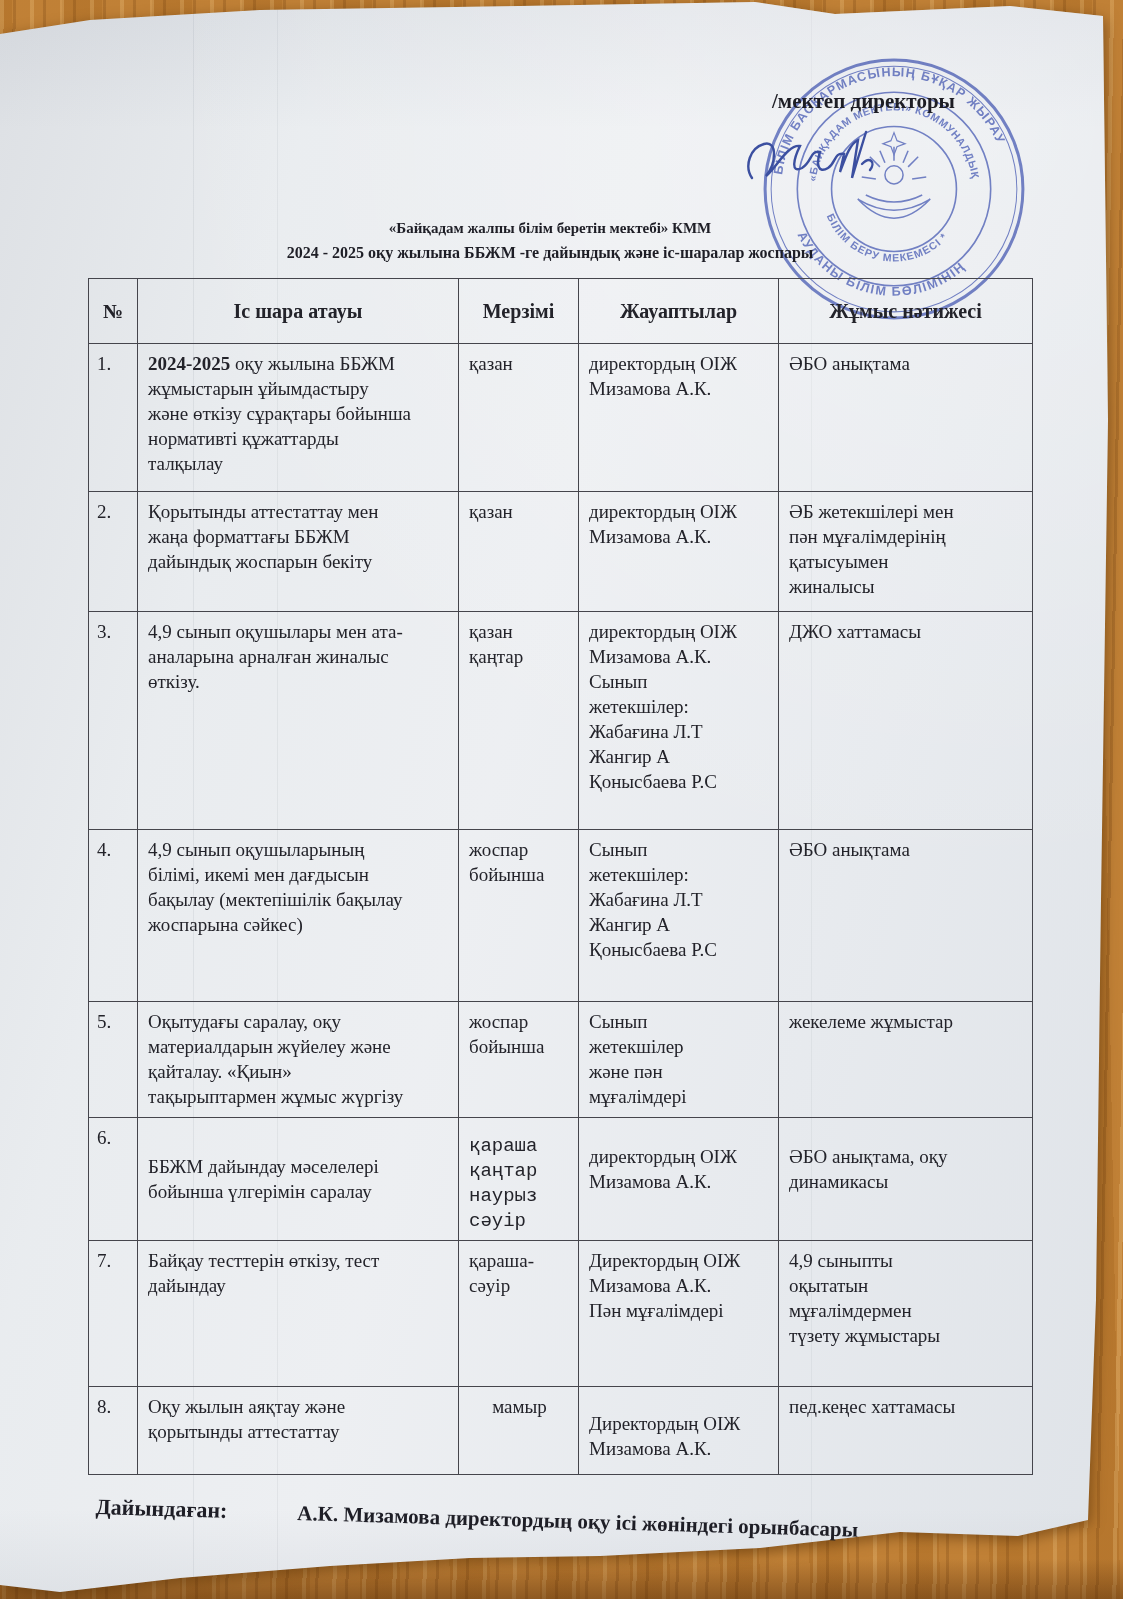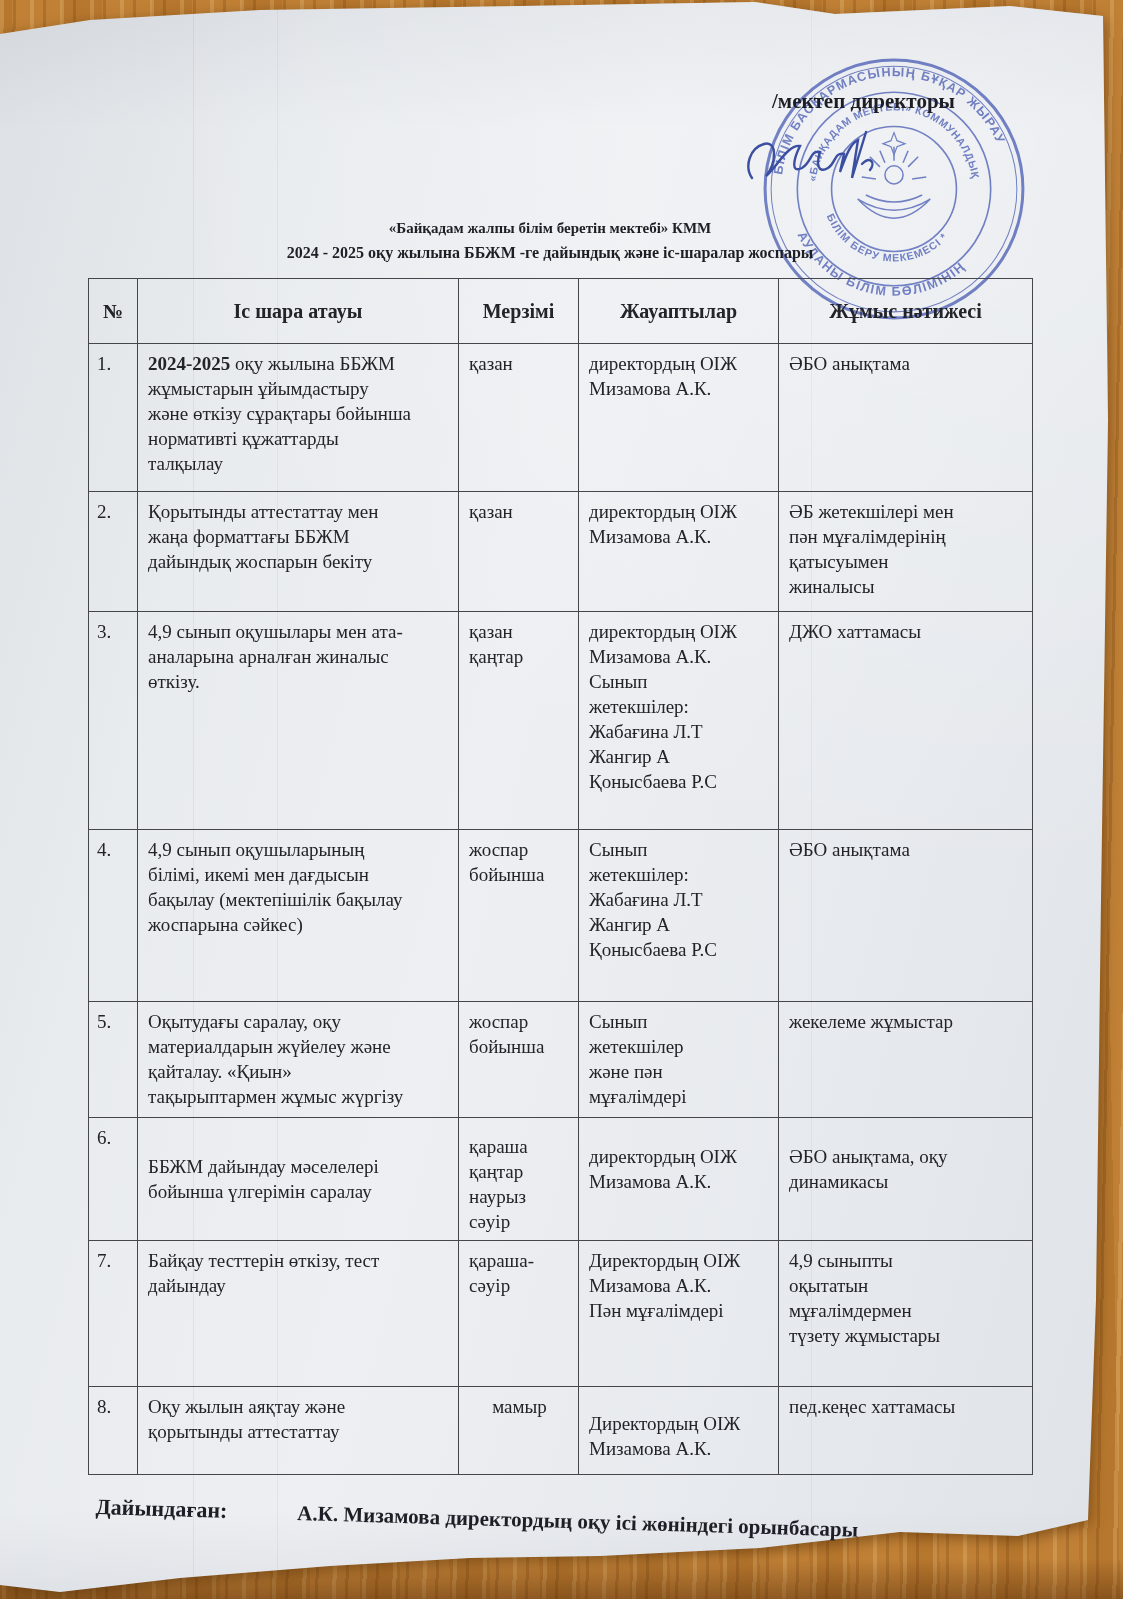--- a/index.html
+++ b/index.html
@@ -53,21 +53,21 @@
     border-collapse:collapse;table-layout:fixed;
     font-size:19px;line-height:25px;color:#23232a;}
   .plan th,.plan td{border:1.6px solid #45454c;}
   .plan th{font-size:20px;font-weight:bold;height:60px;vertical-align:middle;text-align:center;padding:2px;}
   .plan td{vertical-align:top;padding:7px 8px 6px 10px;white-space:pre-line;}
   .plan td.c-num{white-space:normal;padding-left:8px;}
   .nb{font-weight:bold;text-align:center;}
   tr.r1{height:148px;} tr.r2{height:120px;} tr.r3{height:218px;} tr.r4{height:172px;}
   tr.r5{height:116px;} tr.r6{height:116px;} tr.r7{height:146px;} tr.r8{height:88px;}
   tr.r6 td.c-name{padding-top:36px;}
-  tr.r6 td.c-term{padding-top:16px;}
+  tr.r6 td.c-term{padding-top:16px;font-family:Liberation Mono, monospace;}
   tr.r6 td.c-resp,tr.r6 td.c-res{padding-top:26px;}
   tr.r8 td.c-term{text-align:center;}
   tr.r8 td.c-resp{padding-top:24px;}
   tr.r8 td.c-res{}
   
   .footer{position:absolute;left:96px;top:1494px;width:940px;z-index:5;
     transform:rotate(1.7deg);transform-origin:0 0;
     font-weight:bold;color:#1e1e26;white-space:nowrap;}
   .footer .f-label{font-size:22px;}
   .footer .f-text{font-size:21px;margin-left:66px;}

